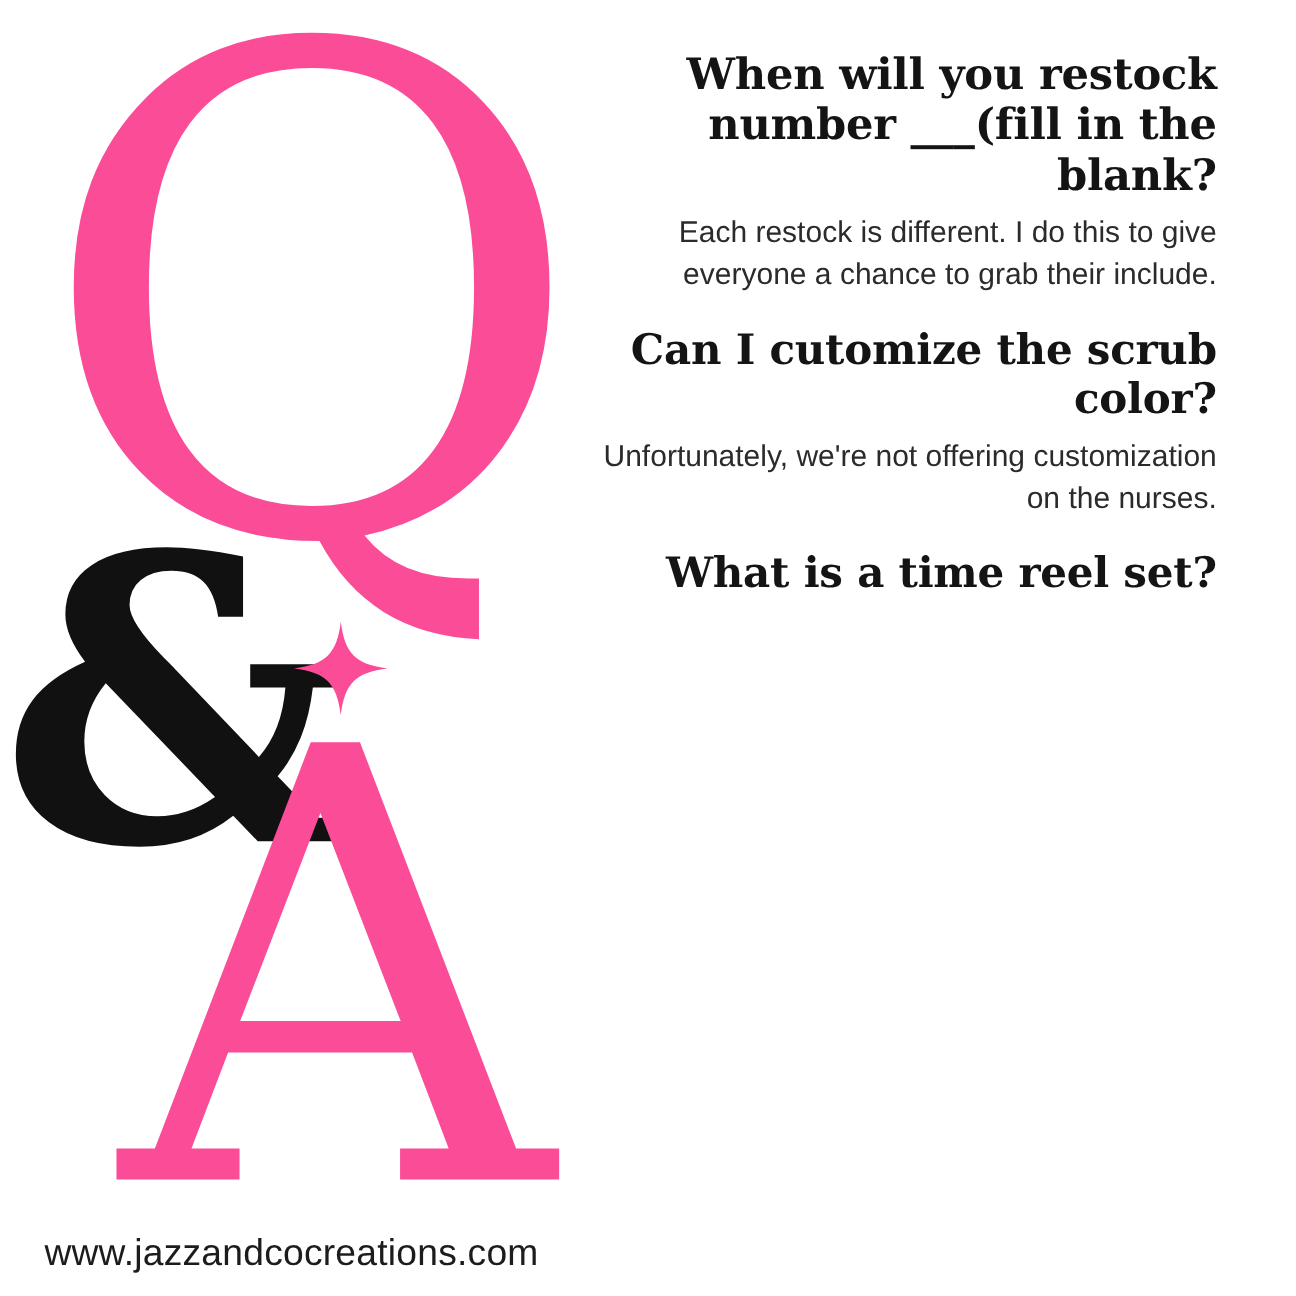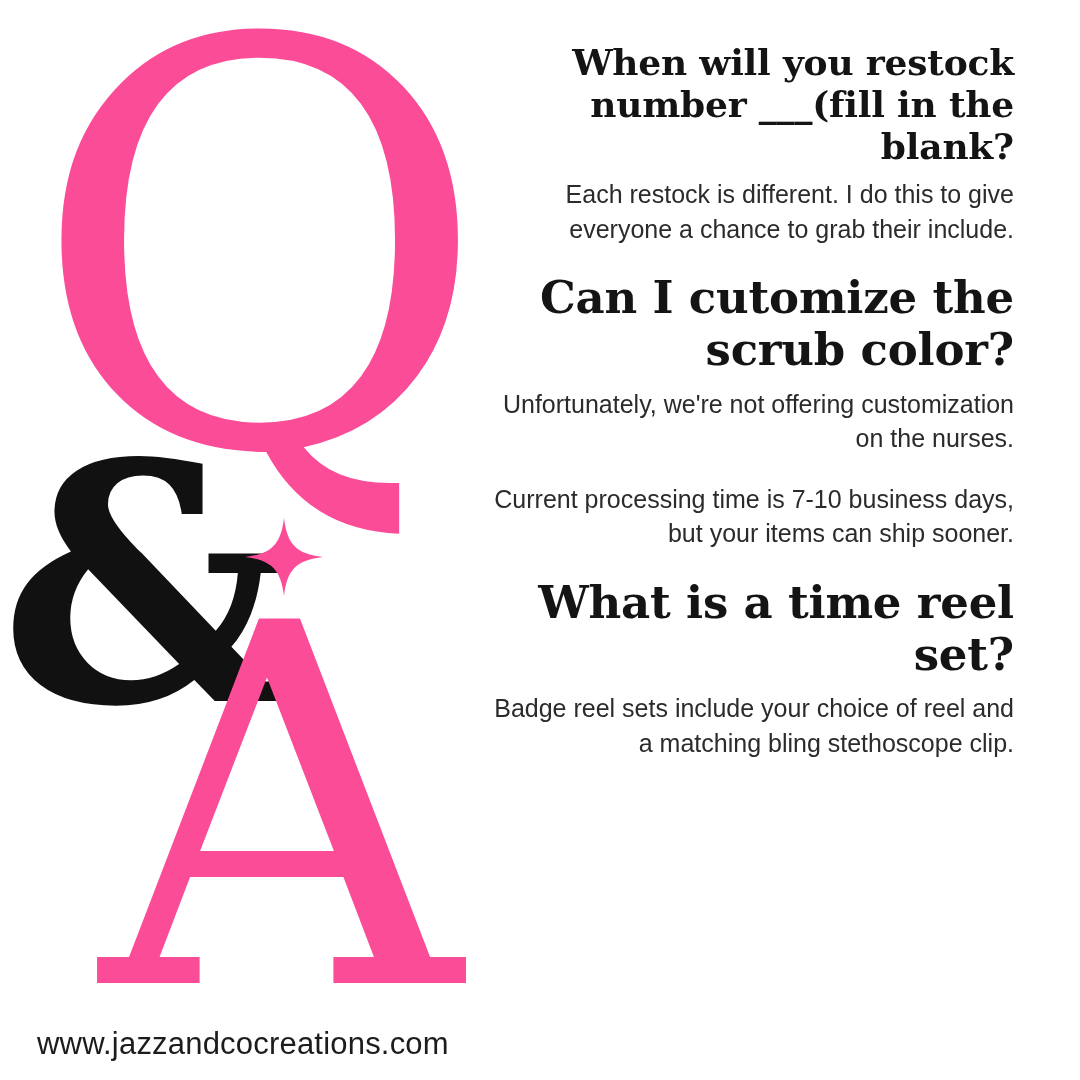--- a/index.html
+++ b/index.html
@@ -71,21 +71,21 @@
   .faq {
     position: absolute;
     left: 474px;
     top: 42px;
     width: 540px;
   }
   .faq-item { margin-bottom: 6px; text-align: right; }
   .faq-q {
     font-family: "DejaVu Serif", serif;
     font-weight: 700;
-    font-size: 45px;
+    font-size: 35px;
     line-height: 1.16;
     color: #141414;
     margin: 0 0 10px 0;
     letter-spacing: -0.2px;
   }
   .faq-a {
     font-family: "Liberation Sans", sans-serif;
     font-size: 25px;
     line-height: 1.38;
     color: #2b2b2b;
@@ -132,25 +132,23 @@
       <p class="faq-q">When will you restock number ___(fill in the blank?</p>
       <p class="faq-a">Each restock is different. I do this to give everyone a chance to grab their include.</p>
     </div>
 
     <div class="faq-item i2">
       <p class="faq-q">Can I cutomize the scrub color?</p>
       <p class="faq-a">Unfortunately, we're not offering customization on the nurses.</p>
     </div>
 
     <div class="faq-item i3">
-      <p class="faq-a">Current processing time is 7-10 business days, but your items can ship sooner.</p>
     </div>
 
     <div class="faq-item i4">
       <p class="faq-q">What is a time reel set?</p>
-      <p class="faq-a">Badge reel sets include your choice of reel and a matching bling stethoscope clip.</p>
     </div>
 
   </div>
 
   <div class="footer">www.jazzandcocreations.com</div>
 
 </div>
 
 </body></html>

